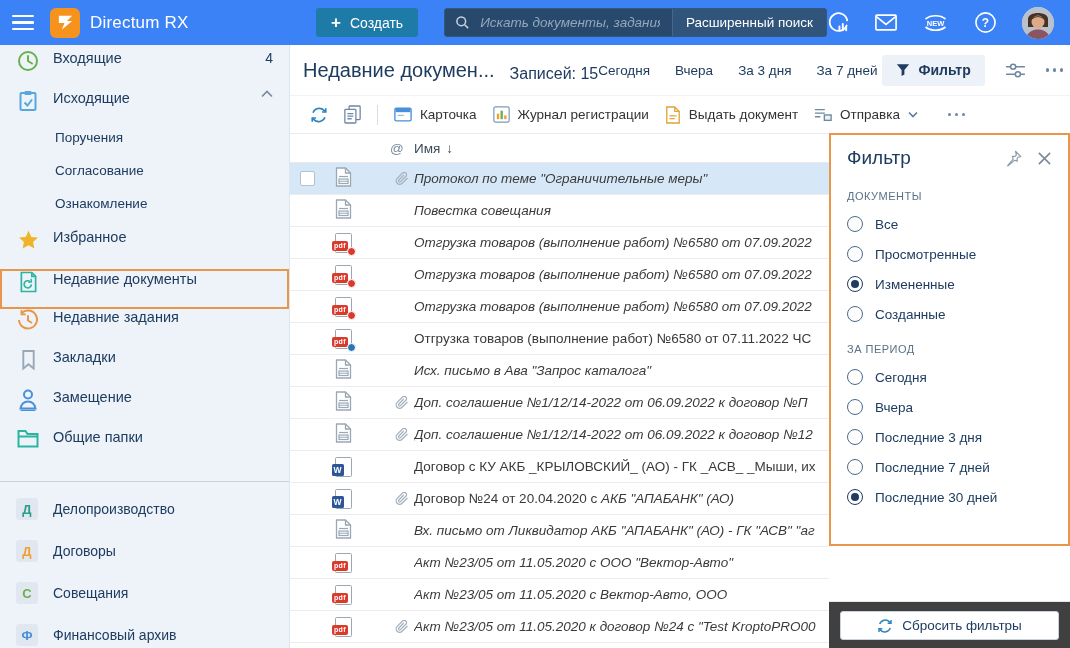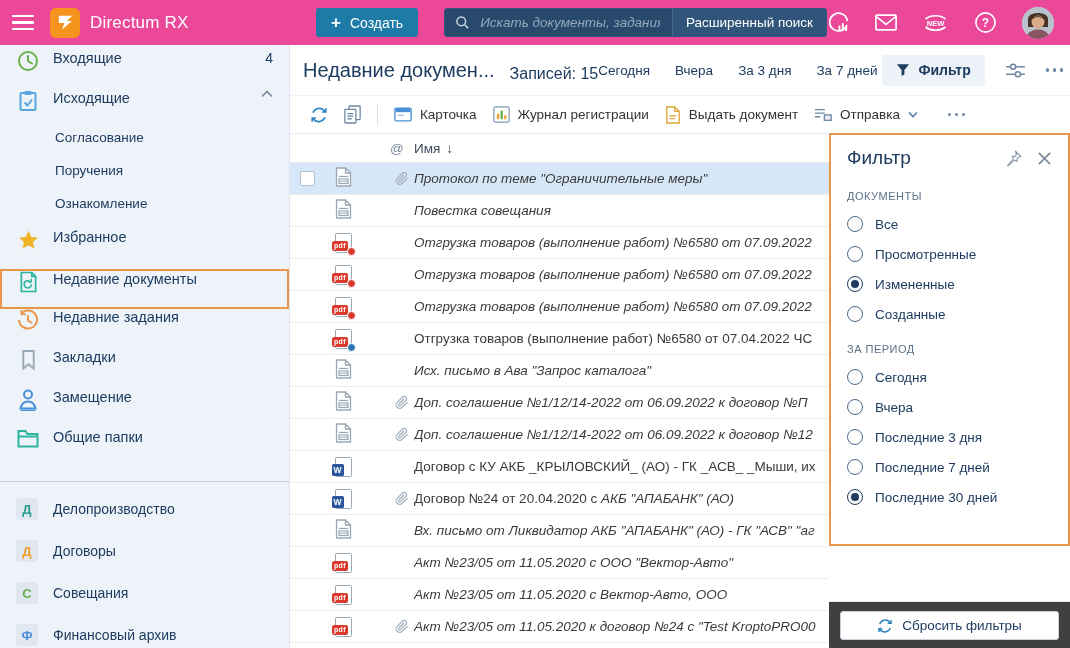--- a/index.html
+++ b/index.html
@@ -3,21 +3,21 @@
 <meta charset="utf-8">
 <style>
   * { box-sizing: border-box; }
   html,body { margin:0; padding:0; }
   body {
     width:1070px; height:648px; overflow:hidden; background:#fff;
     font-family:"Liberation Sans", sans-serif; color:#1e3c60;
     -webkit-font-smoothing:antialiased;
   }
   
-  .topbar { height:45px; background:#ec4899; display:flex; align-items:center; padding:0 16px 0 12px; }
+  .topbar { height:45px; background:#3b82f6; display:flex; align-items:center; padding:0 16px 0 12px; }
   .hamburger { width:22px; height:15px; display:flex; flex-direction:column; justify-content:space-between; cursor:pointer; margin-right:16px; }
   .hamburger i { height:2.4px; background:#fff; border-radius:1px; }
   .logo-box { width:30px; height:30px; border-radius:6px; background:#f6921e; display:flex; align-items:center; justify-content:center; margin-right:10px; }
   .app-name { color:#fff; font-size:17px; letter-spacing:.2px; }
   .topbar-left { width:266px; display:flex; align-items:center; flex:0 0 auto; }
   .create-btn { background:#1e7ba8; color:#fff; height:29px; border-radius:3px; padding:0 15px; font-size:14px; display:flex; align-items:center; gap:9px; cursor:pointer; margin-right:26px; white-space:nowrap; }
   .create-plus { font-size:17px; line-height:1; font-weight:bold; }
   .search { flex:1; max-width:424px; height:29px; background:#28496c; border-radius:3px; display:flex; align-items:stretch; overflow:hidden; border:1px solid #33587d; }
   .search-left { flex:1; display:flex; align-items:center; padding:0 10px; gap:8px; }
   .search-input { flex:1; background:transparent; border:none; outline:none; color:#c9d4e0; font-size:13.5px; font-style:italic; font-family:"Liberation Sans", sans-serif; min-width:0; }
@@ -189,24 +189,24 @@
             </svg>
           </span>
           <span class="sb-label">Исходящие</span>
           <span class="sb-chevron">
             <svg width="12" height="8" viewBox="0 0 12 8" fill="none" stroke="#7a8ba0" stroke-width="1.7">
               <path d="M1 6.5L6 1.5l5 5"></path>
             </svg>
           </span>
         </div>
         <div class="sb-item sub">
+          <span class="sb-label">Поручения</span>
+        </div>
+        <div class="sb-item sub">
           <span class="sb-label">Согласование</span>
-        </div>
-        <div class="sb-item sub">
-          <span class="sb-label">Поручения</span>
         </div>
         <div class="sb-item sub">
           <span class="sb-label">Ознакомление</span>
         </div>
         <div class="sb-item">
           <span class="sb-icon">
             <svg width="23" height="22" viewBox="0 0 24 24" fill="#f0b429">
               <path d="M12 1.8l3.1 6.8 7.2.8-5.3 4.9 1.4 7.1L12 17.8l-6.4 3.6L7 14.3 1.7 9.4l7.2-.8z"></path>
             </svg>
           </span>
@@ -480,21 +480,21 @@
           <span class="cell"></span>
           <span class="cell">
             <span class="fileicon">
               <span class="page"></span>
               <span class="pdf-label">pdf</span>
               <span class="file-badge blue"></span>
             </span>
           </span>
           <span class="cell"></span>
           <span class="cell"></span>
-          <span class="name"><span>Отгрузка товаров (выполнение работ) №6580 от 07.04.2022 ЧС</span></span>
+          <span class="name"><span>Отгрузка товаров (выполнение работ) №6580 от 07.11.2022 ЧС</span></span>
         </div>
         <div class="row grid-cols it">
           <span class="cell"></span>
           <span class="cell">
             <span><svg width="17" height="20" viewBox="0 0 17 20">
                 <path d="M1.5 1h9l5 5v13h-14z" fill="#fff" stroke="#9aa7b5" stroke-width="1.3"></path>
                 <path d="M10.5 1v5h5" fill="none" stroke="#9aa7b5" stroke-width="1.3"></path>
                 <path d="M4 9.5h9" stroke="#9aa7b5" stroke-width="1.2"></path>
                 <rect x="4" y="12" width="9" height="4.5" fill="none" stroke="#9aa7b5" stroke-width="1.2"></rect>
                 <path d="M4 14.2h9" stroke="#9aa7b5" stroke-width="1"></path>

